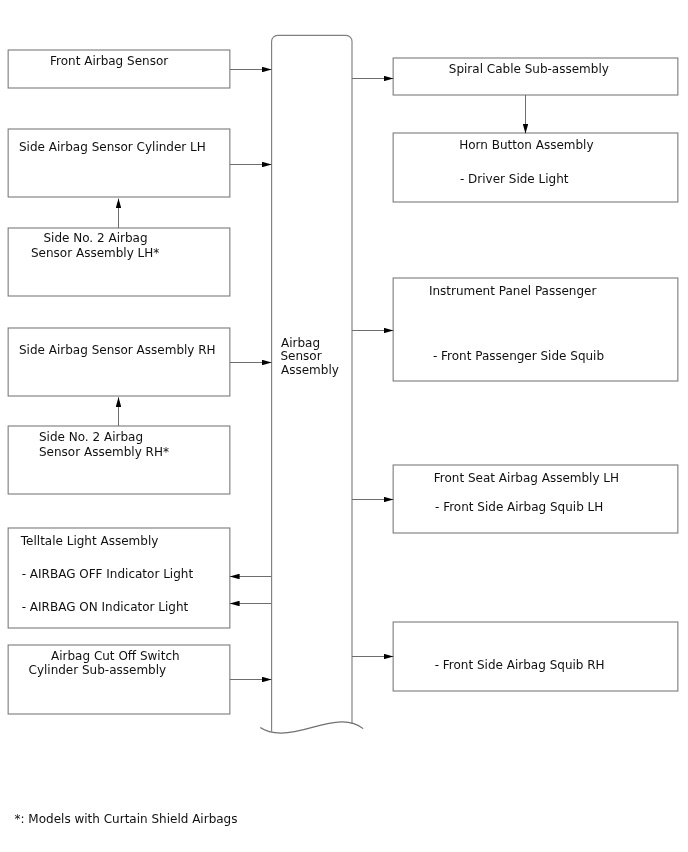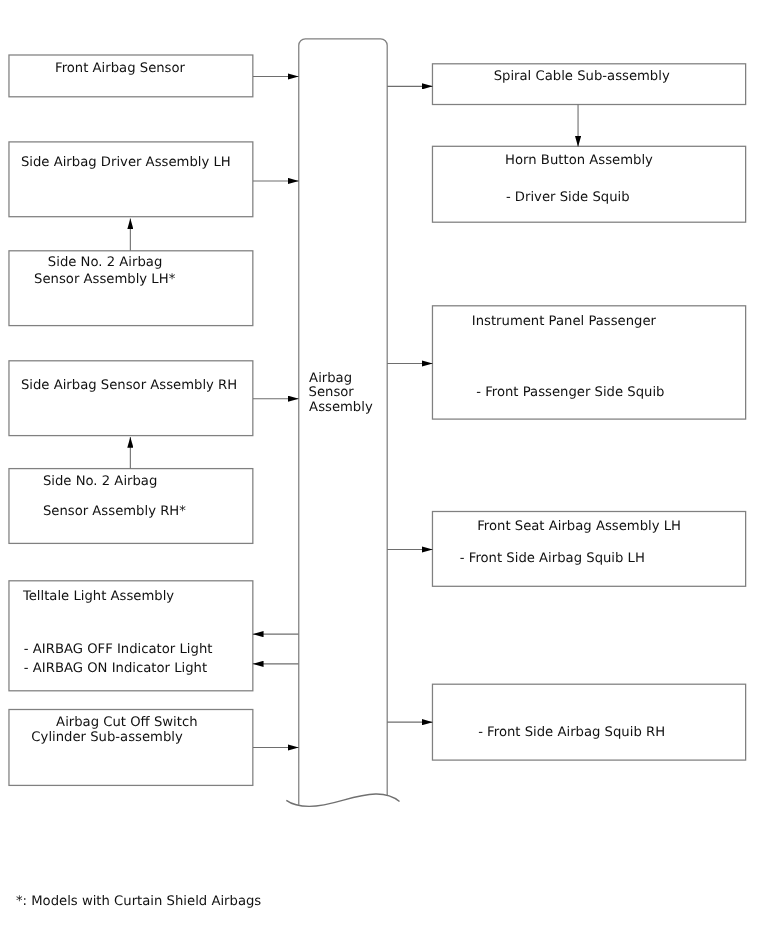--- a/index.html
+++ b/index.html
@@ -69,48 +69,48 @@
   <div class="hit" style="left:8px;top:645px;width:223px;height:70px;"></div>
   <div class="hit" style="left:271px;top:35px;width:82px;height:698px;"></div>
   <div class="hit" style="left:393px;top:58px;width:286px;height:38px;"></div>
   <div class="hit" style="left:393px;top:133px;width:286px;height:70px;"></div>
   <div class="hit" style="left:393px;top:278px;width:286px;height:104px;"></div>
   <div class="hit" style="left:393px;top:465px;width:286px;height:69px;"></div>
   <div class="hit" style="left:393px;top:622px;width:286px;height:70px;"></div>
 
   <div class="lbl" style="left:50px;top:53.8px;">Front Airbag Sensor</div>
 
-  <div class="lbl" style="left:19px;top:139.8px;">Side Airbag Driver Assembly LH</div>
+  <div class="lbl" style="left:19px;top:139.8px;">Side Airbag Sensor Cylinder LH</div>
 
   <div class="lbl" style="left:43.5px;top:231.0px;">Side No. 2 Airbag</div>
   <div class="lbl" style="left:31px;top:246.3px;">Sensor Assembly LH*</div>
 
   <div class="lbl" style="left:19px;top:342.8px;">Side Airbag Sensor Assembly RH</div>
 
   <div class="lbl" style="left:39.0px;top:430.0px;">Side No. 2 Airbag</div>
-  <div class="lbl" style="left:39px;top:445.3px;margin-top:12px;">Sensor Assembly RH*</div>
+  <div class="lbl" style="left:39px;top:445.3px;">Sensor Assembly RH*</div>
 
   <div class="lbl" style="left:20.8px;top:533.6px;">Telltale Light Assembly</div>
-  <div class="lbl" style="left:21.7px;top:566.6px;margin-top:16px;">- AIRBAG OFF Indicator Light</div>
+  <div class="lbl" style="left:21.7px;top:566.6px;">- AIRBAG OFF Indicator Light</div>
   <div class="lbl" style="left:21.7px;top:599.5px;">- AIRBAG ON Indicator Light</div>
 
   <div class="lbl" style="left:11px;top:649.0px;margin-left:40px;">Airbag Cut Off Switch</div>
   <div class="lbl" style="left:28.5px;top:662.5px;">Cylinder Sub-assembly</div>
 
   <div class="lbl" style="left:281px;top:335.5px;">Airbag</div>
   <div class="lbl" style="left:280.5px;top:348.5px;">Sensor</div>
   <div class="lbl" style="left:281.0px;top:363.0px;">Assembly</div>
 
   <div class="lbl" style="left:448.8px;top:61.7px;">Spiral Cable Sub-assembly</div>
 
   <div class="lbl" style="left:459.2px;top:137.7px;text-align:center;">Horn Button Assembly</div>
-  <div class="lbl" style="left:459.9px;top:171.7px;">- Driver Side Squib</div>
+  <div class="lbl" style="left:459.9px;top:171.7px;">- Driver Side Light</div>
 
   <div class="lbl" style="left:428.9px;top:283.5px;">Instrument Panel Passenger</div>
   <div class="lbl" style="left:432.9px;top:348.6px;">- Front Passenger Side Squib</div>
 
   <div class="lbl" style="left:433.8px;top:470.6px;">Front Seat Airbag Assembly LH</div>
-  <div class="lbl" style="left:418px;top:499.6px;text-align:right;">- Front Side Airbag Squib LH</div>
+  <div class="lbl" style="left:435px;top:499.6px;text-align:right;">- Front Side Airbag Squib LH</div>
 
   <div class="lbl" style="left:434.7px;top:657.7px;">- Front Side Airbag Squib RH</div>
 
   <div class="lbl" style="left:14.5px;top:812.1px;">*: Models with Curtain Shield Airbags</div>
 </div>
 
 </body></html>

